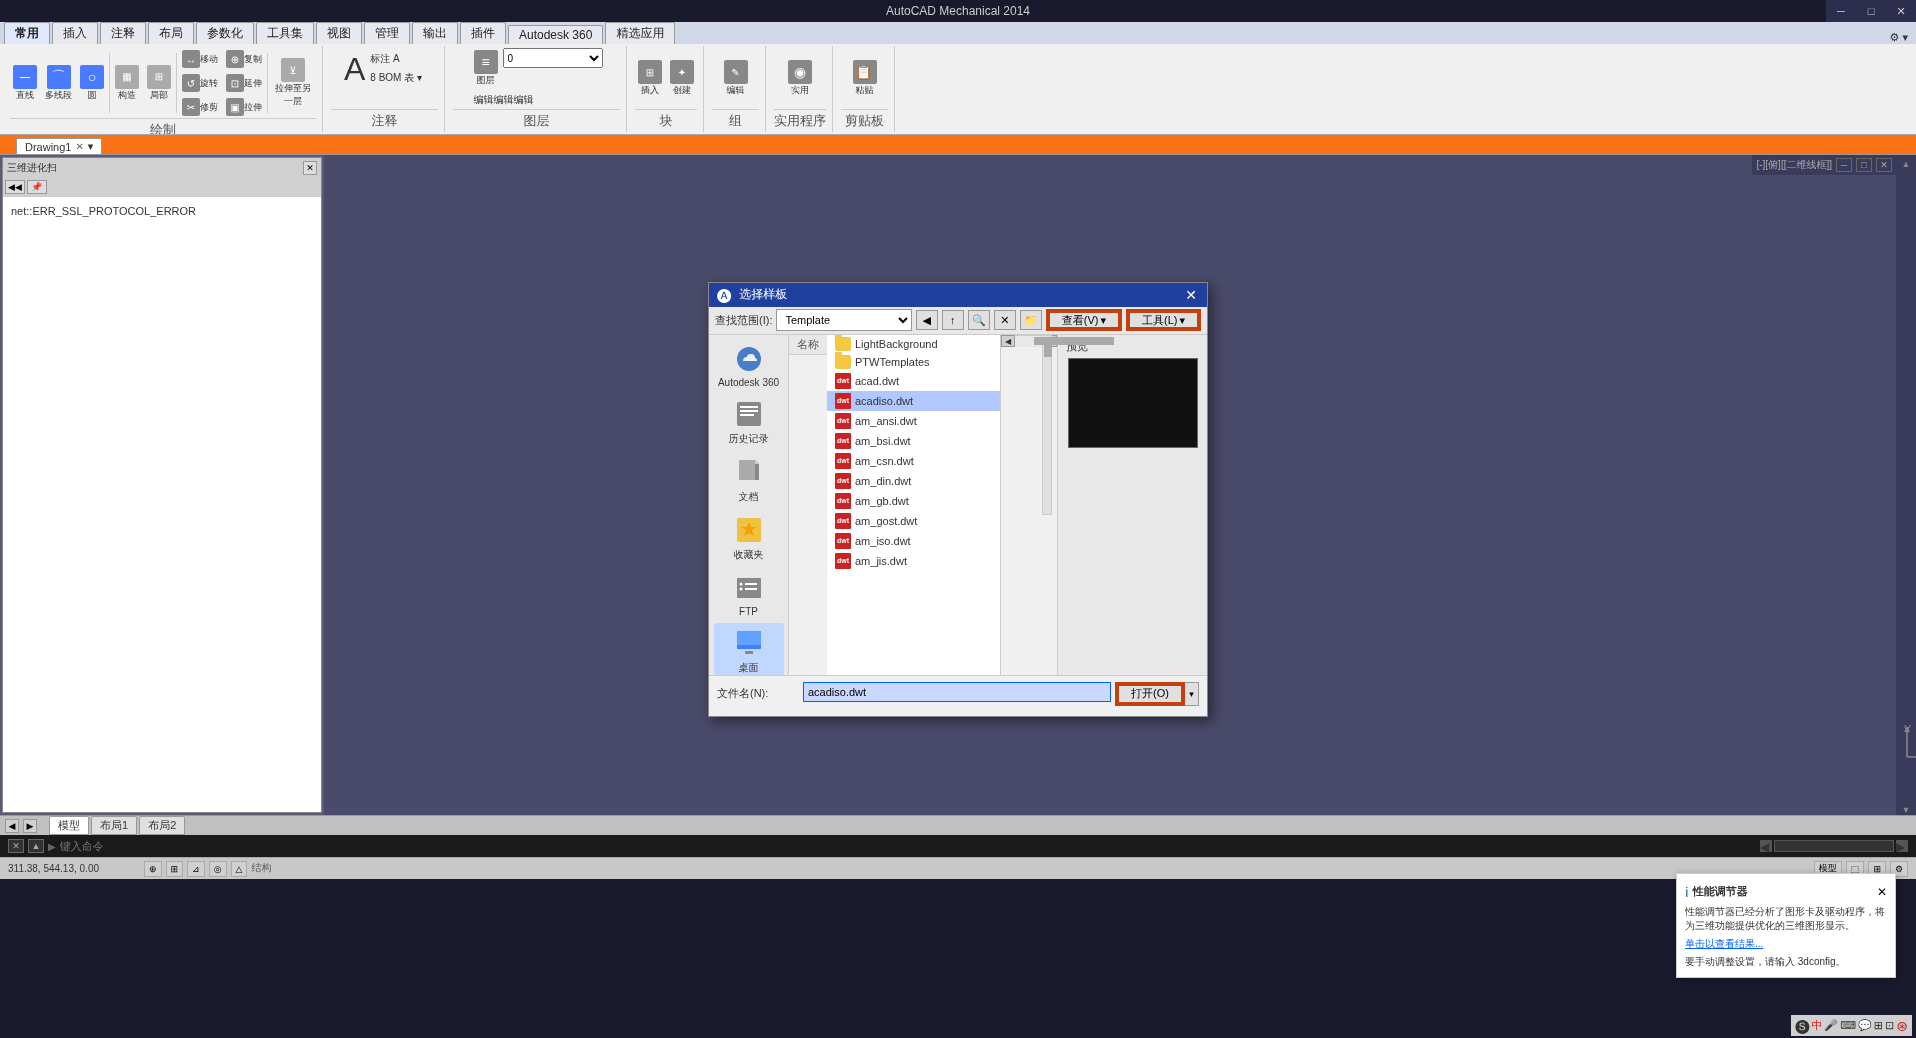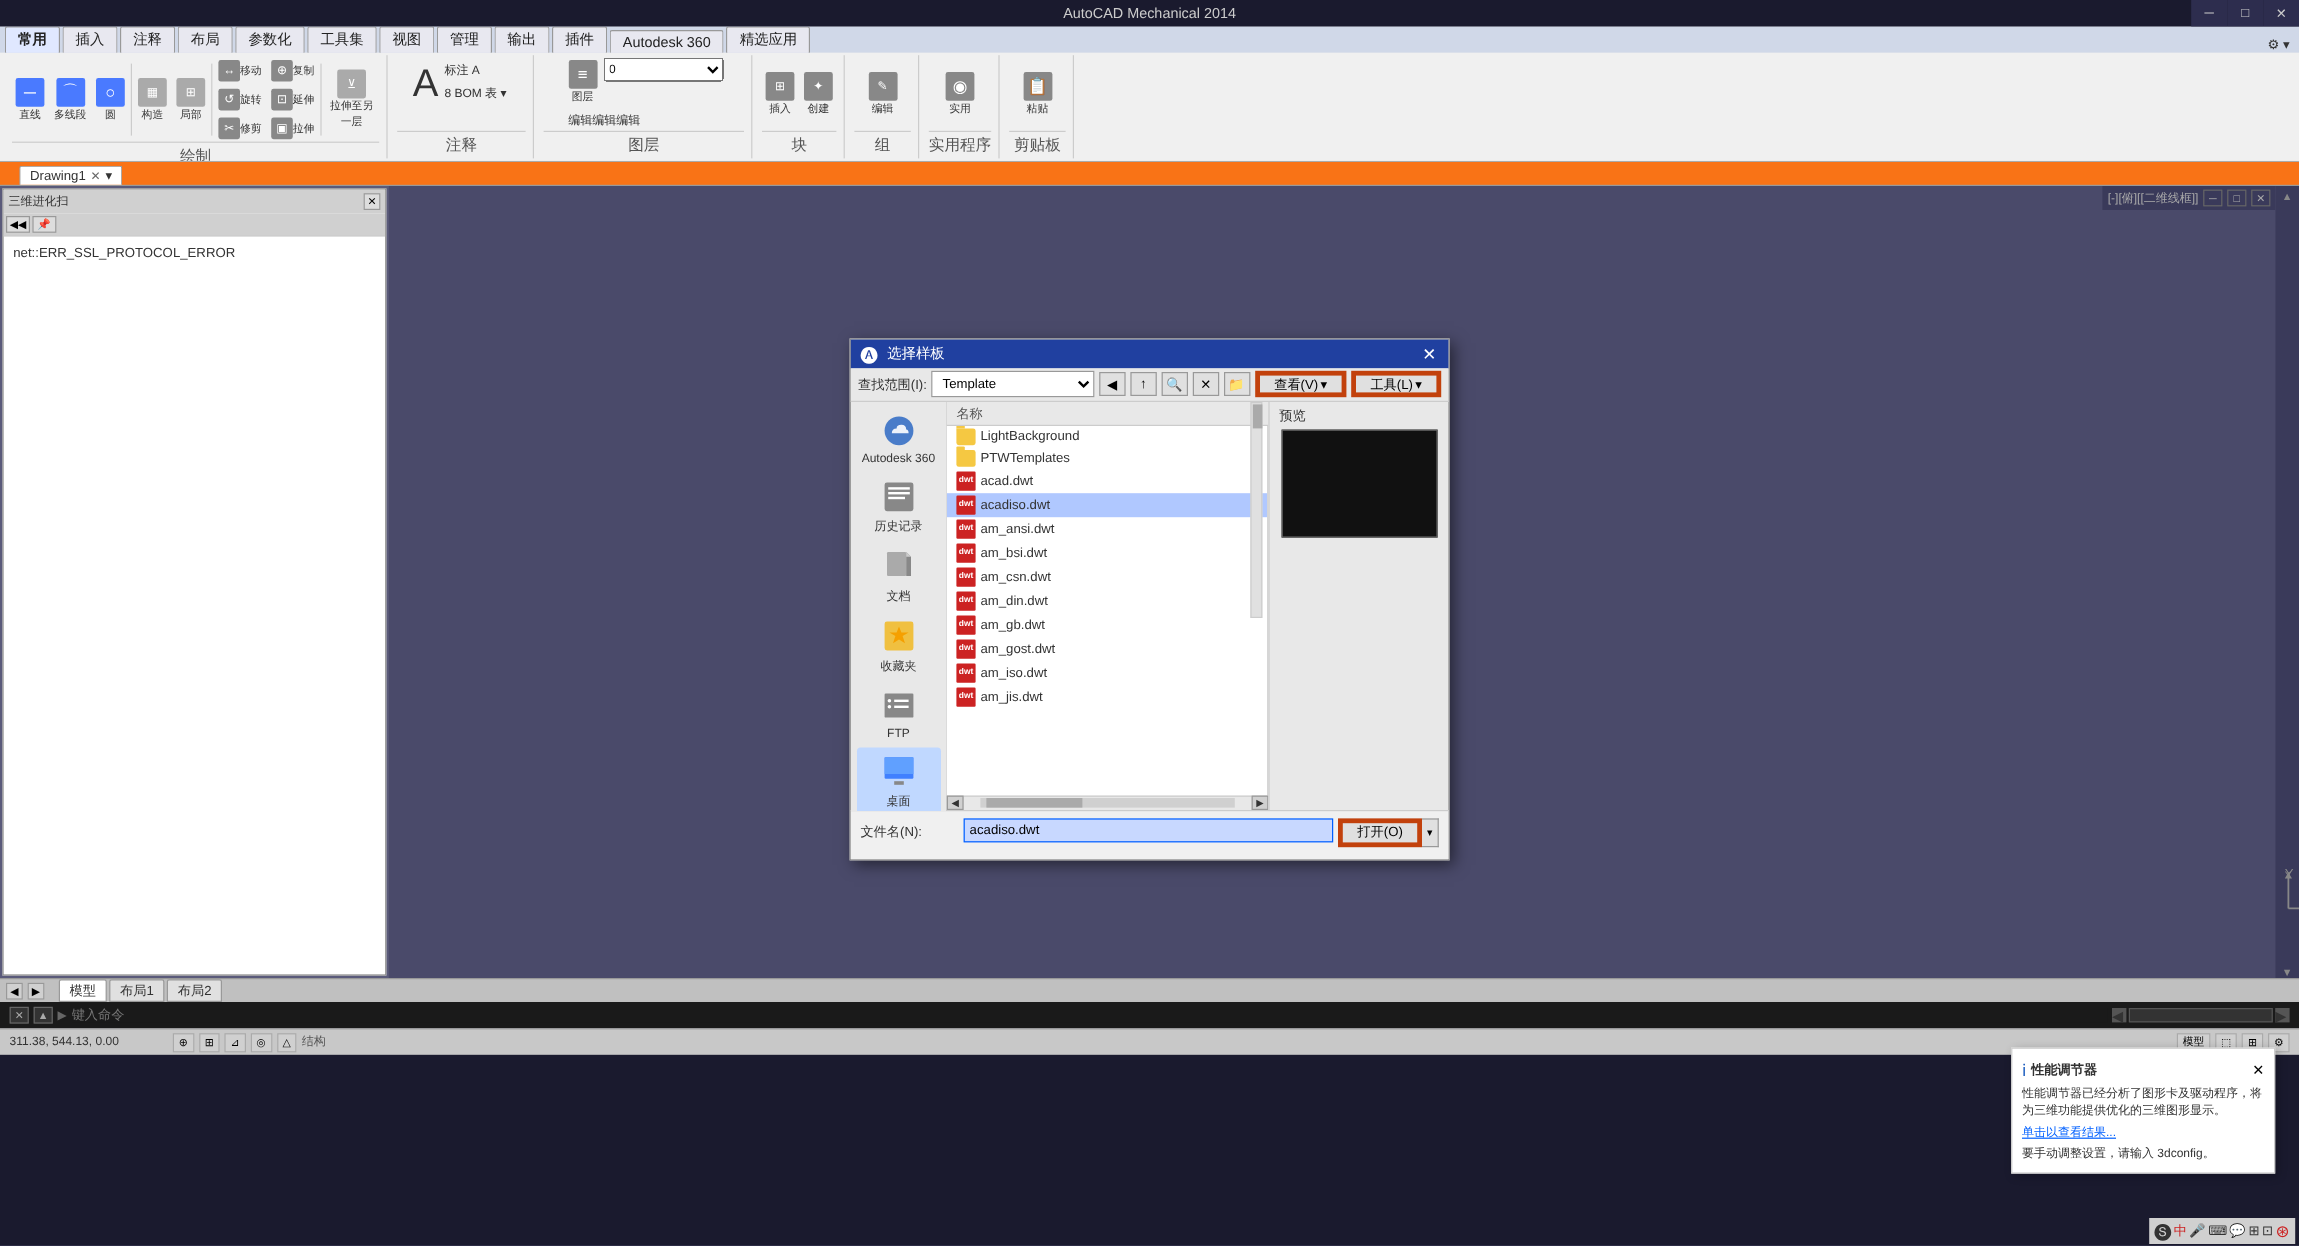--- a/index.html
+++ b/index.html
@@ -373,21 +373,21 @@
       width: 32px;
       height: 32px;
       display: flex;
       align-items: center;
       justify-content: center;
       margin-bottom: 2px;
     }
     #dialog-file-area {
       flex: 1;
       display: flex;
-      flex-direction: column;
+      flex-direction: row;
     }
     #file-list-header {
       height: 20px;
       background: #e8e8e8;
       border-bottom: 1px solid #ccc;
       display: flex;
       align-items: center;
       padding: 0 8px;
       font-size: 11px;
       color: #555;

